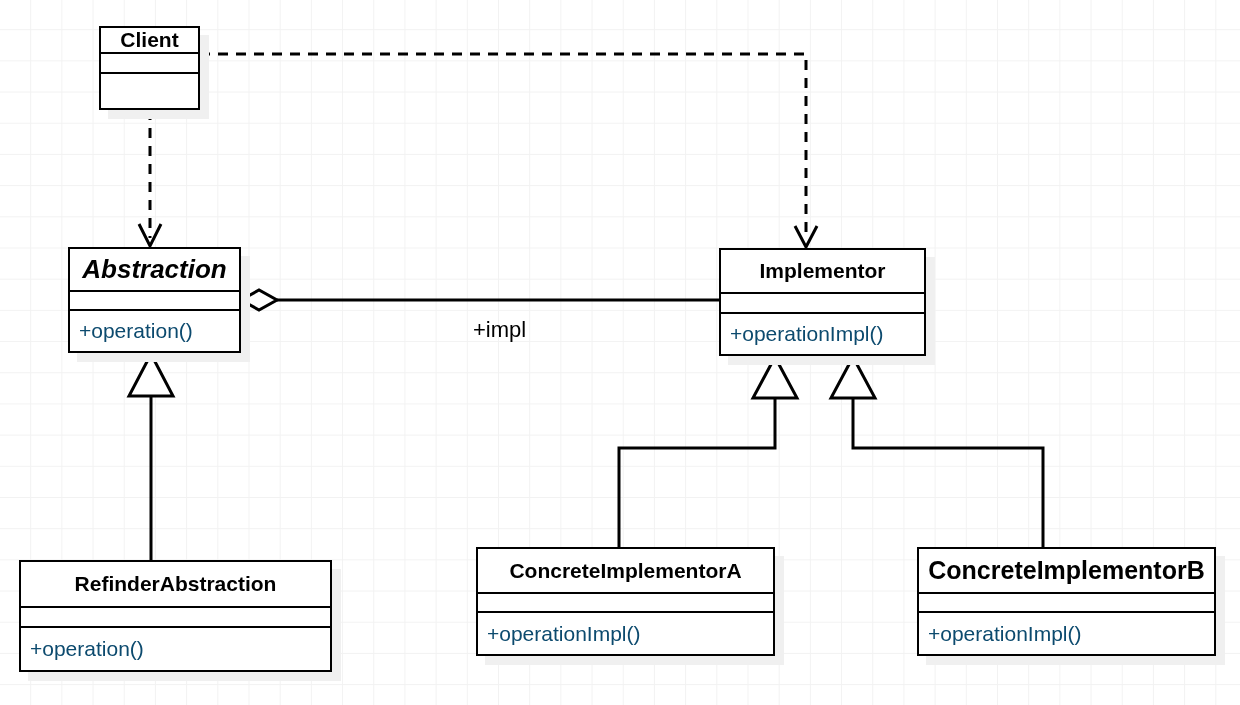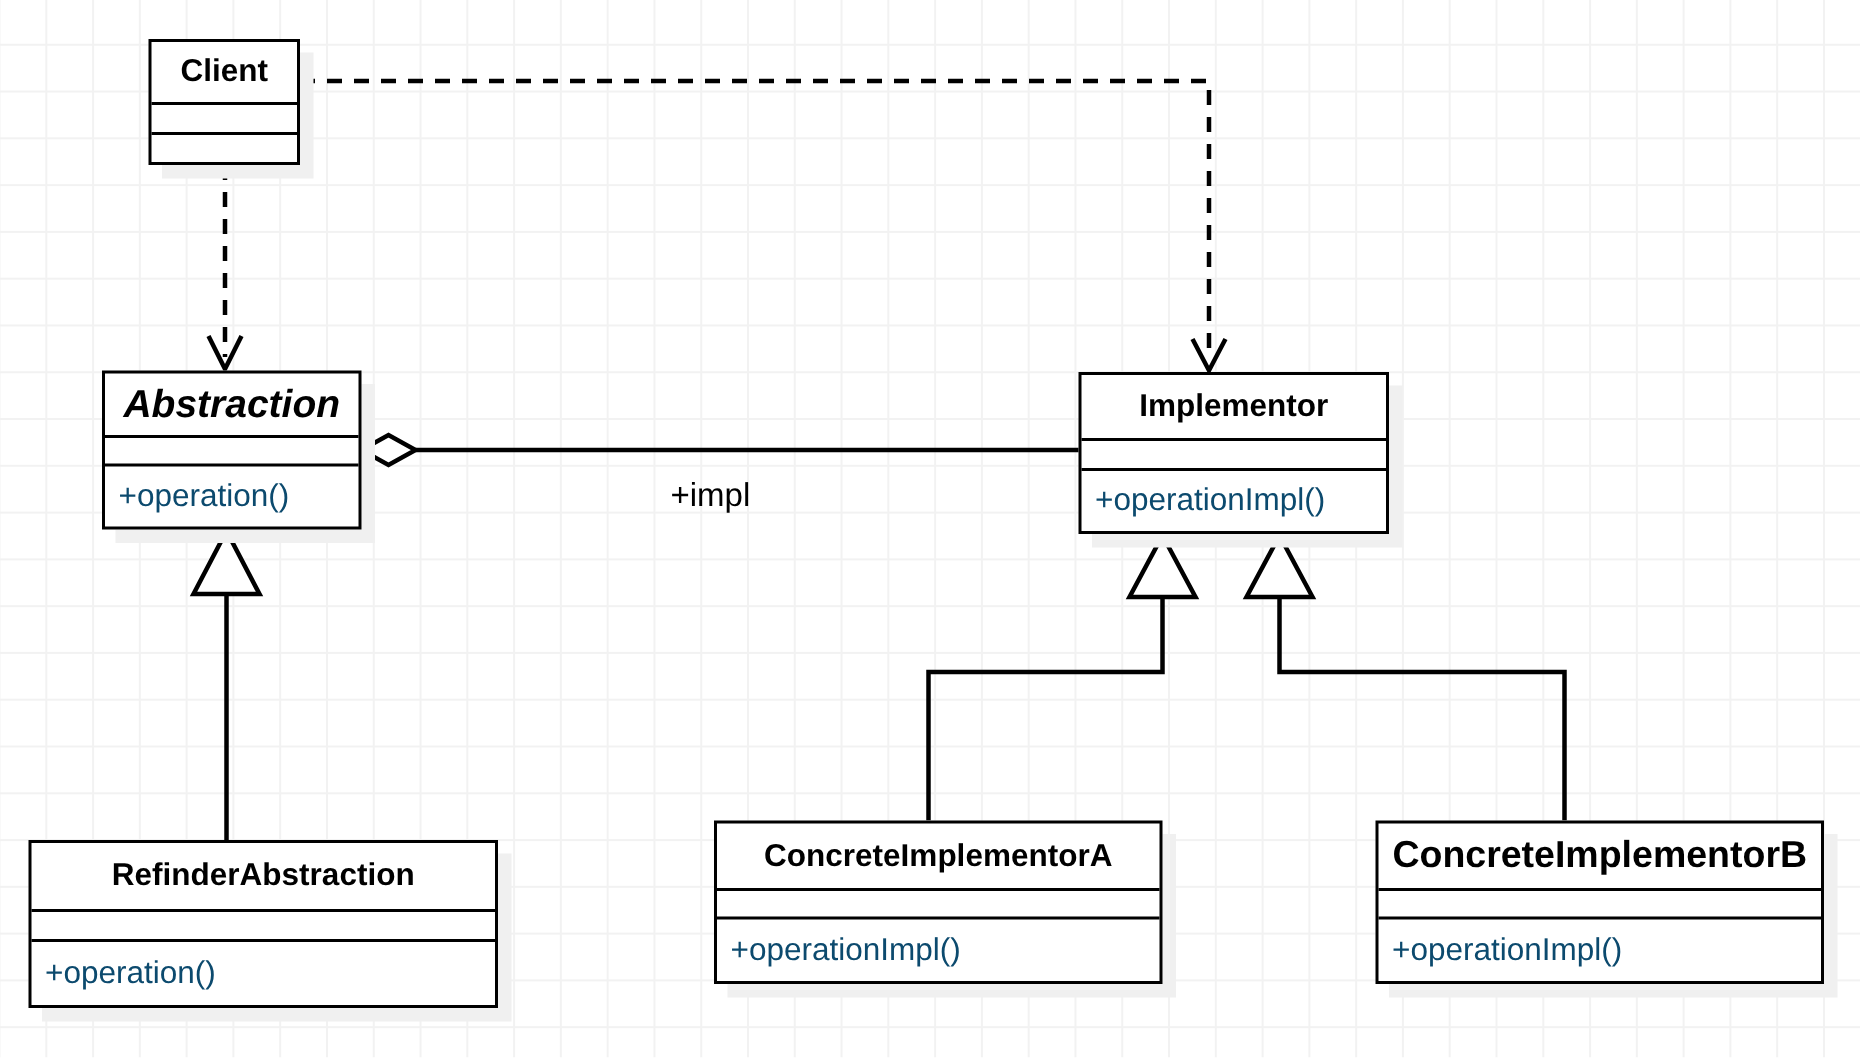--- a/index.html
+++ b/index.html
@@ -59,20 +59,21 @@
     width: 1240px;
     height: 705px;
     z-index: 1;
     overflow: visible;
   }
   .edge-label {
     position: absolute;
     color: #000000;
     white-space: nowrap;
     z-index: 4;
+    margin-left: 26px;
   }
 </style>
 </head>
 <body>
 
 <div id="canvas">
 
   <svg class="edge-layer" viewBox="0 0 1240 705" width="1240" height="705">
 
     <g>
@@ -100,21 +101,21 @@
       <polygon points="775,357 797,398 753,398" fill="#ffffff" stroke="#000000" stroke-width="3" stroke-linejoin="miter"></polygon>
     </g>
 
     <g>
       <path d="M 1043 547 L 1043 448 L 853 448 L 853 398" fill="none" stroke="#000000" stroke-width="3" stroke-linejoin="miter"></path>
       <polygon points="853,357 875,398 831,398" fill="#ffffff" stroke="#000000" stroke-width="3" stroke-linejoin="miter"></polygon>
     </g>
   </svg>
 
   <div class="uml-class" style="left:99px; top:26px; width:101px; height:84px;">
-    <div class="uml-row uml-name" style="height:42px; font-size:21px;">Client</div>
+    <div class="uml-row uml-name" style="height:26px; font-size:21px;">Client</div>
     <div class="uml-row uml-attrs" style="height:20px;"></div>
     <div class="uml-row uml-ops" style="height:18px; font-size:20px;"></div>
   </div>
 
   <div class="uml-class" style="left:68px; top:247px; width:173px; height:106px;">
     <div class="uml-row uml-name abstract" style="height:43px; font-size:26px;">Abstraction</div>
     <div class="uml-row uml-attrs" style="height:19px;"></div>
     <div class="uml-row uml-ops" style="height:40px; font-size:21px;">+operation()</div>
   </div>
 

